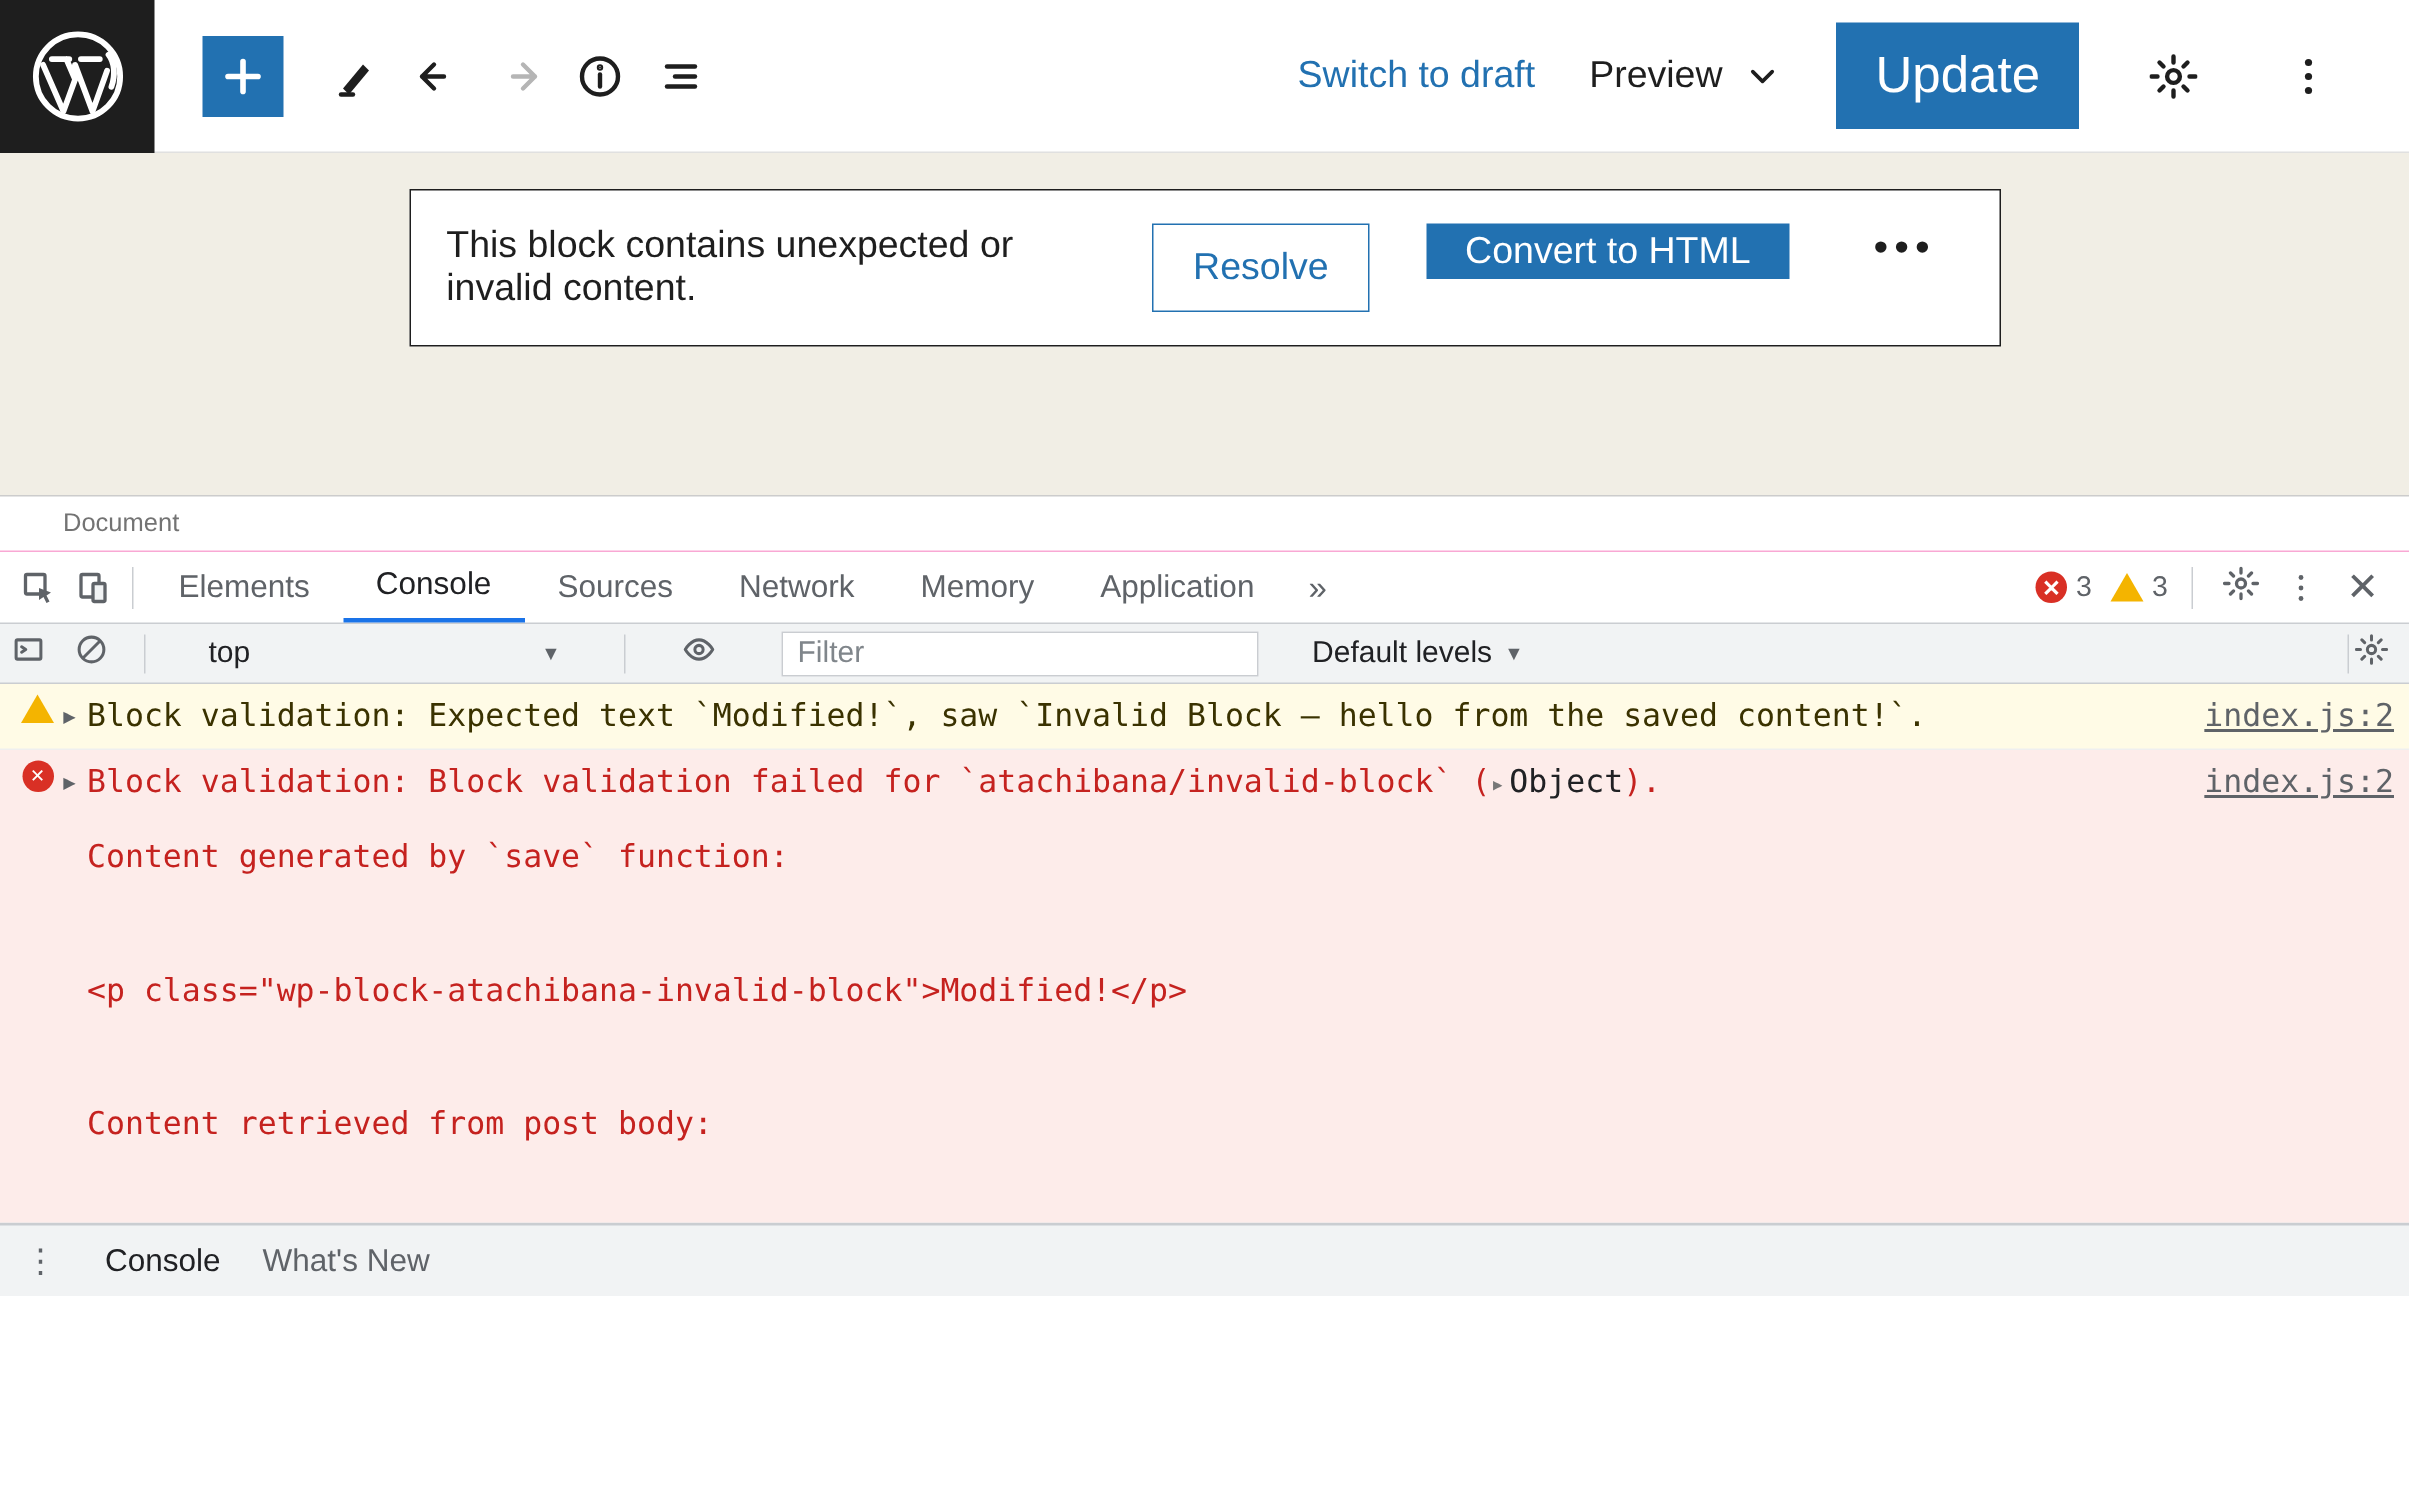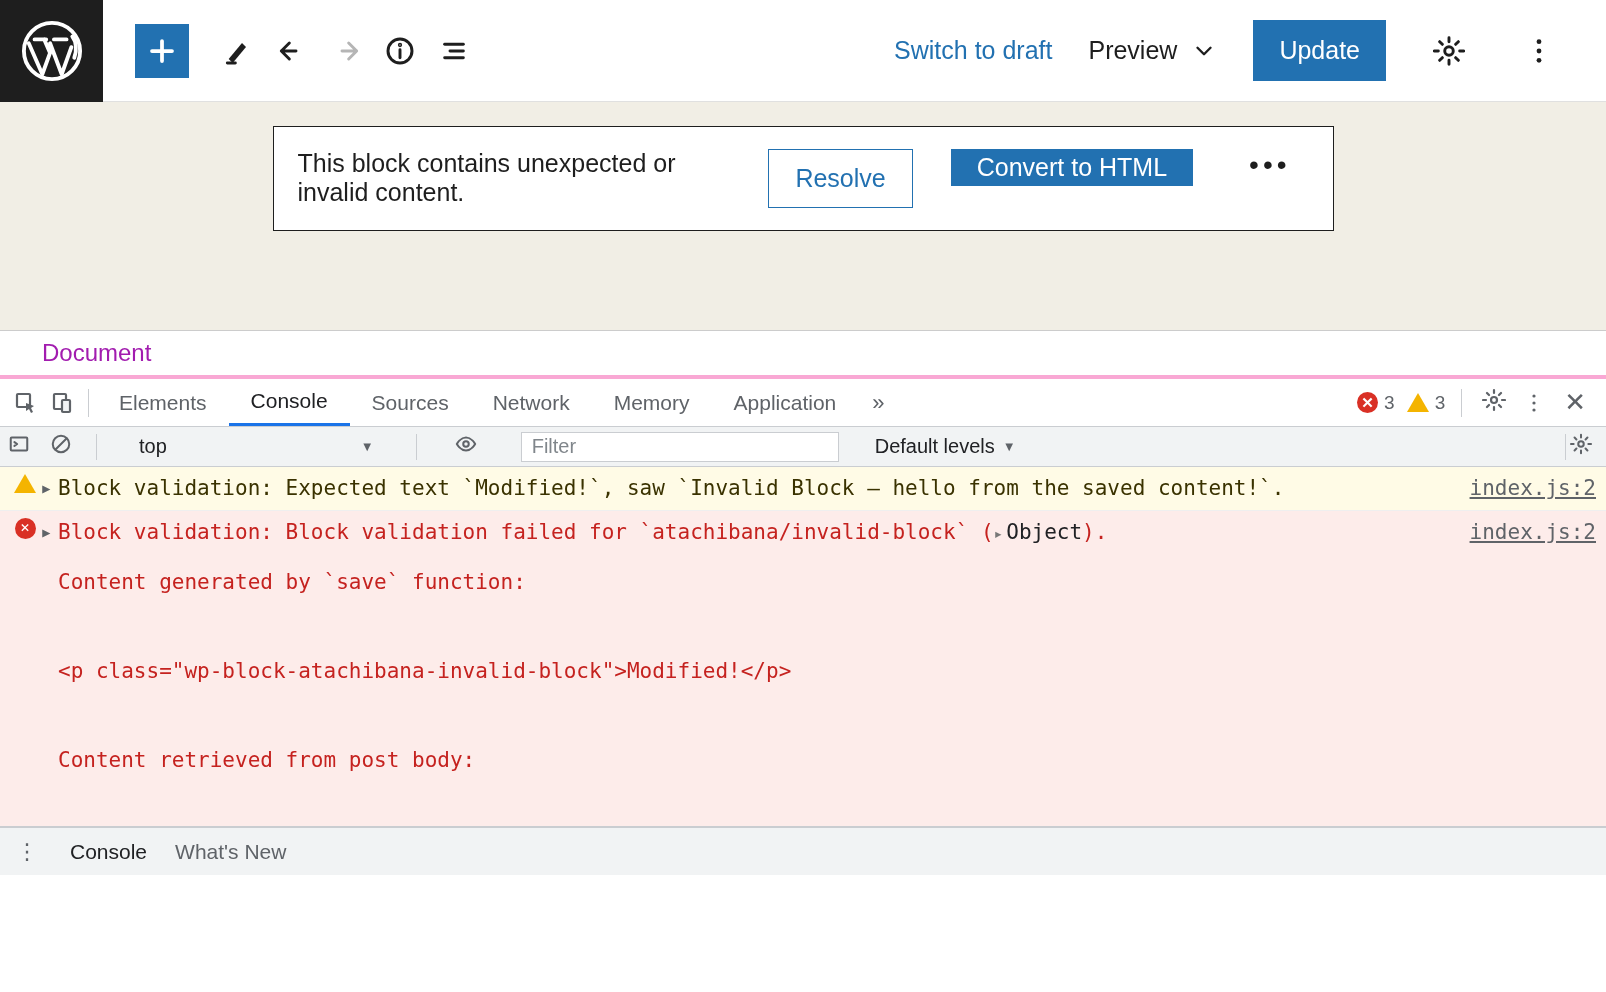--- a/index.html
+++ b/index.html
@@ -15,36 +15,36 @@
 .sq-add { width:54px; height:54px; background:#2271b1; display:flex; align-items:center; justify-content:center; margin-right:22px;}
 .sq-add svg { stroke:#fff; fill:none;}
 .icon-btn { width:54px; height:54px; display:flex; align-items:center; justify-content:center; }
 .icon-btn svg { width:32px; height:32px; stroke:#1e1e1e; fill:none;}
 .icon-btn.disabled svg { stroke:#b5b5b5;}
 .info-circ svg { stroke:#1e1e1e; }
 
 .tb-right { margin-left:auto; display:flex; align-items:center; gap:36px; padding-right:40px; height:100%; }
 .link-draft { color:#2271b1; font-size:25px; }
 .preview { font-size:25px; color:#1e1e1e; display:flex; align-items:center; gap:14px;}
-.btn-update { background:#2271b1; color:#fff; font-size:25px; padding:16px 26px; border:none;}
+.btn-update { background:#2271b1; color:#fff; font-size:34px; padding:16px 26px; border:none;}
 .gear svg, .kebab svg { stroke:#1e1e1e; }
 
 
 .canvas { background:#f1eee5; height:228px; padding:24px 0 0 0; position:relative; }
 .block-warning { margin:0 auto; width:1061px; background:#fff; border:1.5px solid #1e1e1e; padding:22px 24px; display:flex; align-items:flex-start; gap:38px;}
 .block-warning .msg { font-size:25px; flex:1;}
 .btn-outline { border:1.5px solid #2271b1; color:#2271b1; background:#fff; font-size:25px; padding:14px 26px;}
 .btn-fill { border:none; background:#2271b1; color:#fff; font-size:25px; padding:4px 26px;}
 .dots3 { font-size:28px; letter-spacing:4px; padding:0 18px;}
 
 .sel-block { position:absolute; left:166px; bottom:0; width:1061px; height:53px; background:#7a9dbf; color:#fff; font-family:Georgia,'Times New Roman',serif; font-size:40px; padding:0 6px; display:flex; align-items:flex-end; border-top:1px solid #c9806a;}
 
 
 .dt-wrap { border-top:1px solid #ccc; }
-.dt-doc { padding:8px 42px; font-size:24px; color:#a21caf; border-bottom:4px solid #f9a8d4; }
+.dt-doc { padding:8px 42px; font-size:17px; color:#737373; border-bottom:1px solid #f9a8d4; }
 .dt-tabs { display:flex; align-items:center; height:48px; border-bottom:1px solid #cacdd1; padding:0 8px; font-size:21px; color:#5f6368;}
 .dt-tabs .t { padding:0 22px; height:100%; display:flex; align-items:center; cursor:pointer;}
 .dt-tabs .t.active { color:#202124; border-bottom:3px solid #1a73e8; }
 .dt-tabs .spacer { flex:1; }
 .dt-tabs .chev { padding:0 14px; font-size:22px;}
 .dt-tabs .badge { display:flex; align-items:center; gap:6px; padding:0 6px; font-size:19px;}
 .redc { width:21px; height:21px; border-radius:50%; background:#d93025; color:#fff; display:inline-flex; align-items:center; justify-content:center; font-size:15px; font-weight:bold;}
 .ylwt { width:0; height:0; border-left:11px solid transparent; border-right:11px solid transparent; border-bottom:19px solid #f4b400; display:inline-block; position:relative;}
 .dt-tabs .icon { width:36px; display:flex; justify-content:center; align-items:center;}
 .dt-tabs .close { font-size:26px; padding:0 12px;}

